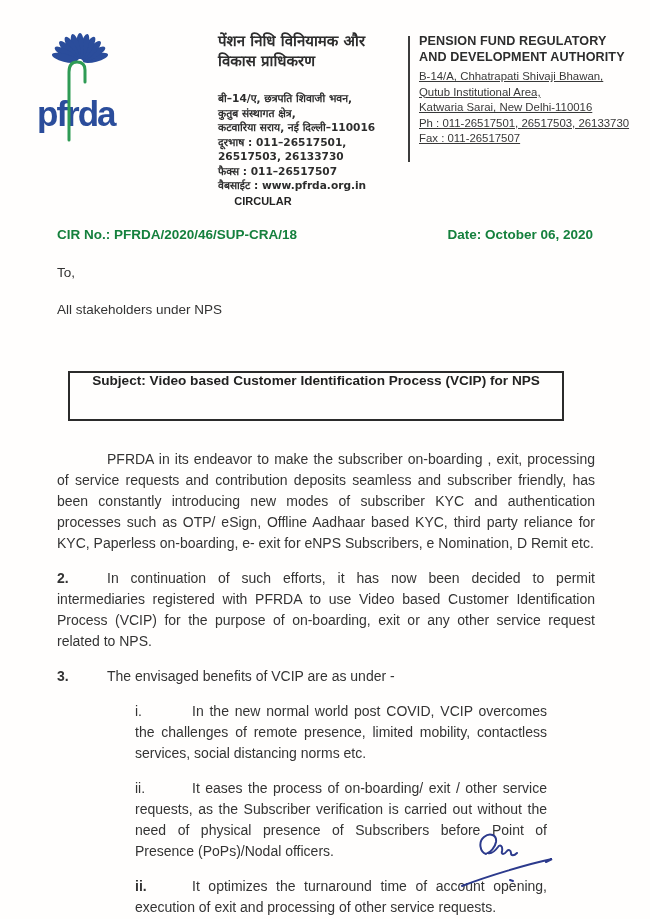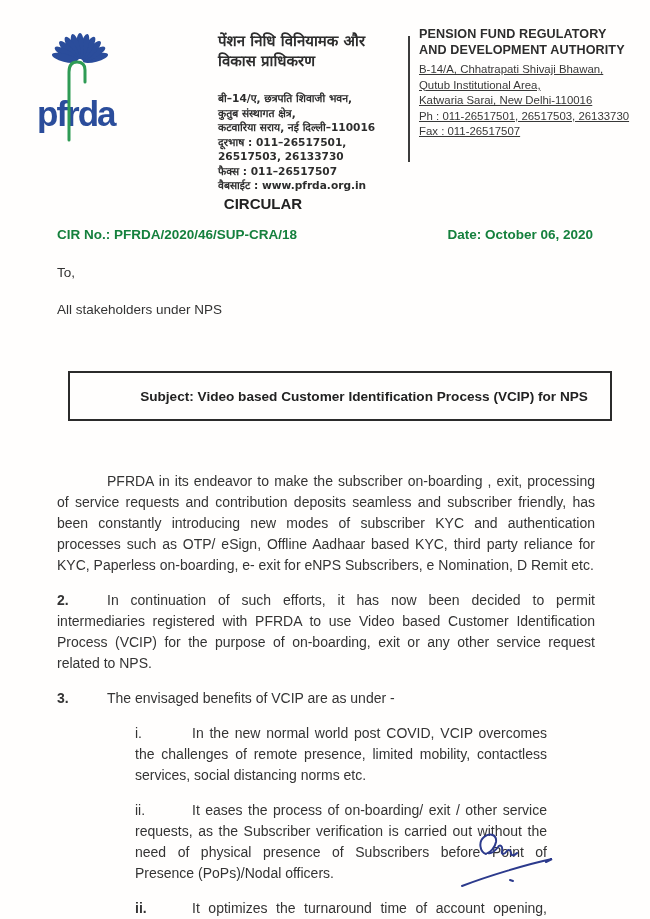--- a/index.html
+++ b/index.html
@@ -5,38 +5,38 @@
   html,body{margin:0;padding:0;background:#ffffff;}
   body{width:650px;height:919px;font-family:"Liberation Sans",sans-serif;color:#333;position:relative;overflow:hidden;}
   .page{position:absolute;inset:0;background:#fffefd;}
 
   
   .logo{position:absolute;left:33px;top:24px;width:84px;height:120px;}
   .hindi-block{position:absolute;left:218px;top:31px;width:186px;font-family:"DejaVu Sans","Liberation Sans",sans-serif;color:#2d2d2d;}
   .hindi-org{font-size:15px;font-weight:bold;line-height:20px;}
   .hindi-addr{font-size:10.6px;font-weight:bold;line-height:14.5px;margin-top:20px;}
   .vdivider{position:absolute;left:408px;top:36px;width:2px;height:126px;background:#3c3c3c;}
-  .eng-block{position:absolute;left:419px;top:26px;width:222px;color:#2d2d2d;}
+  .eng-block{position:absolute;left:419px;top:33px;width:222px;color:#2d2d2d;}
   .eng-org{font-size:12.6px;font-weight:bold;line-height:16px;letter-spacing:.1px;}
   .eng-addr{font-size:11.4px;line-height:15.6px;margin-top:4px;color:#383838;text-decoration:underline;}
 
   
-  .circular-title{position:absolute;left:0;top:195px;width:526px;text-align:center;font-weight:bold;font-size:15px;color:#222;}
+  .circular-title{position:absolute;left:0;top:195px;width:526px;text-align:center;font-weight:bold;font-size:11px;color:#222;}
   .ref-row{position:absolute;left:57px;top:227px;width:536px;display:flex;justify-content:space-between;font-weight:bold;font-size:13.5px;color:#15803d;}
   .to-line{position:absolute;left:57px;top:265px;font-size:13.5px;}
   .addressee{position:absolute;left:57px;top:302px;font-size:13.5px;}
 
   
-  .subject-box{position:absolute;left:68px;top:371px;width:492px;height:46px;border:2px solid #2b2b2b;display:flex;align-items:center;justify-content:center;padding-left:48px;}
+  .subject-box{position:absolute;left:68px;top:371px;width:492px;height:46px;border:2px solid #2b2b2b;display:flex;align-items:flex-start;justify-content:center;}
   .subject-box span{font-weight:bold;font-size:13.6px;color:#222;}
 
   
   .content{position:absolute;left:57px;top:449px;width:538px;font-size:14px;line-height:21px;color:#343434;}
   .para{text-align:justify;margin:0 0 14px 0;}
-  .para.indent{text-indent:50px;margin-top:22px;}
+  .para.indent{text-indent:50px;}
   .pmarker{display:inline-block;width:50px;font-weight:bold;text-indent:0;}
   .benefit{margin-left:78px;width:412px;text-align:justify;margin-bottom:14px;}
   .bmarker{display:inline-block;width:57px;}
   .bmarker.bold{font-weight:bold;}
 
   
   .signature{position:absolute;left:448px;top:818px;width:130px;height:80px;}
 </style>
 </head>
 <body>

